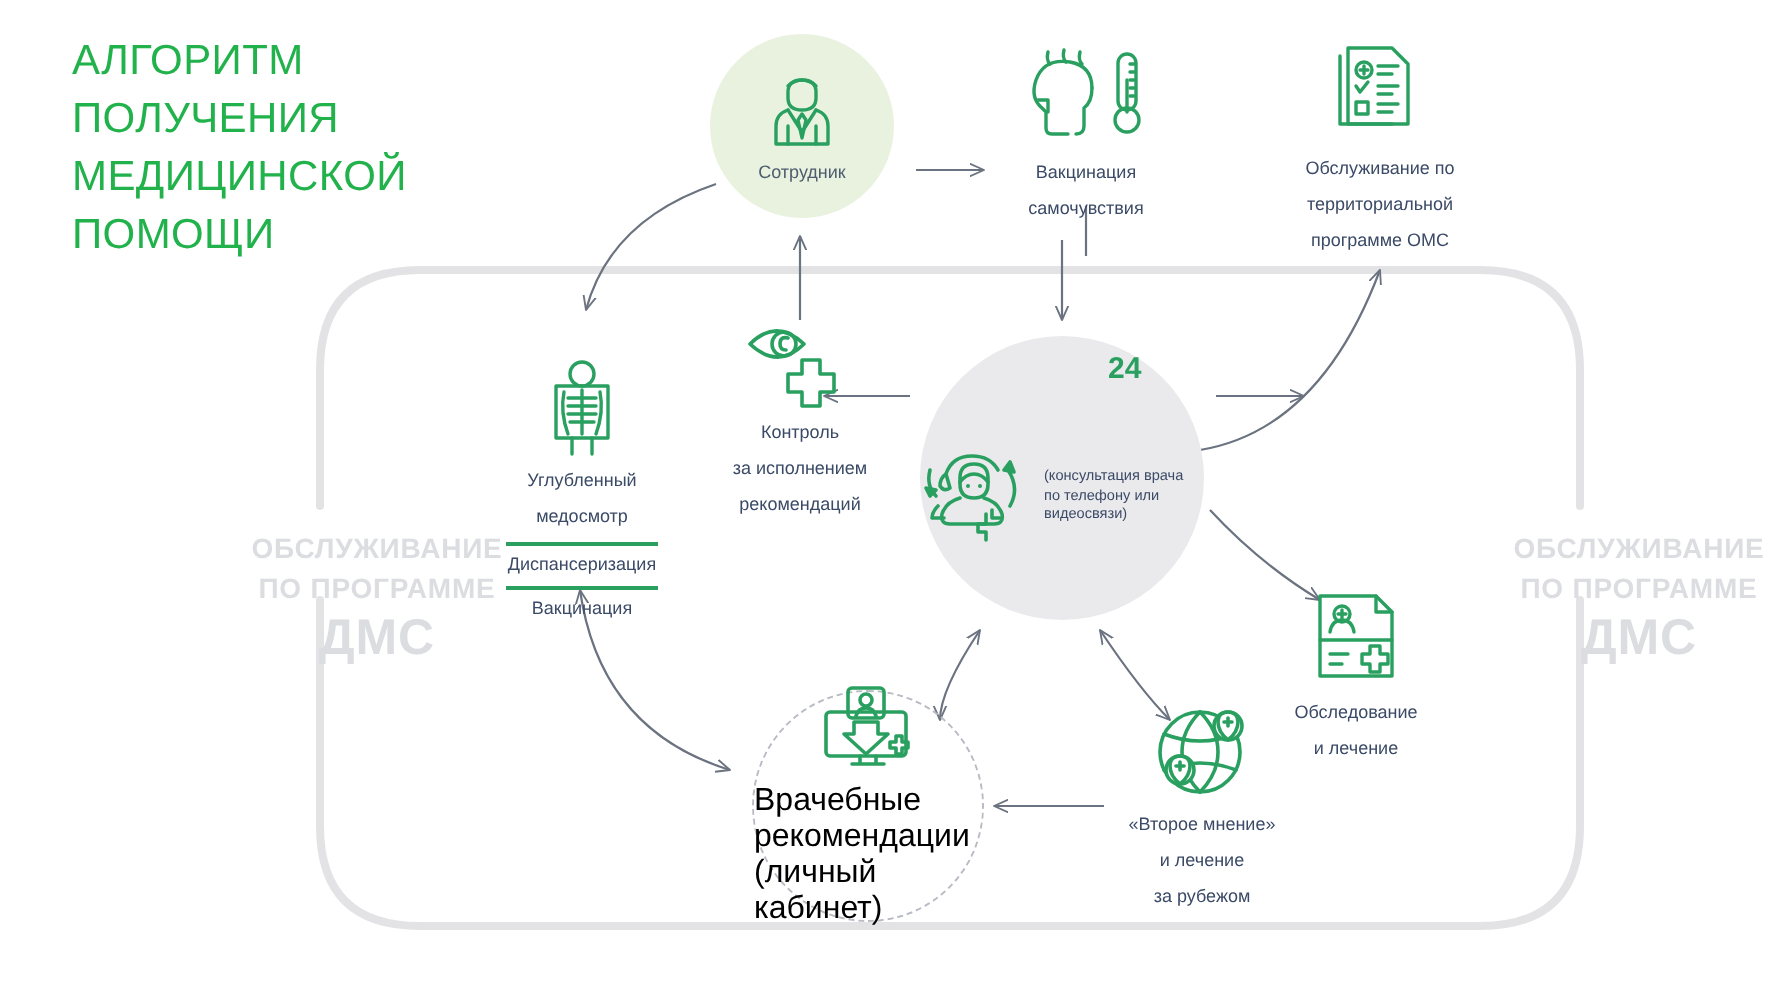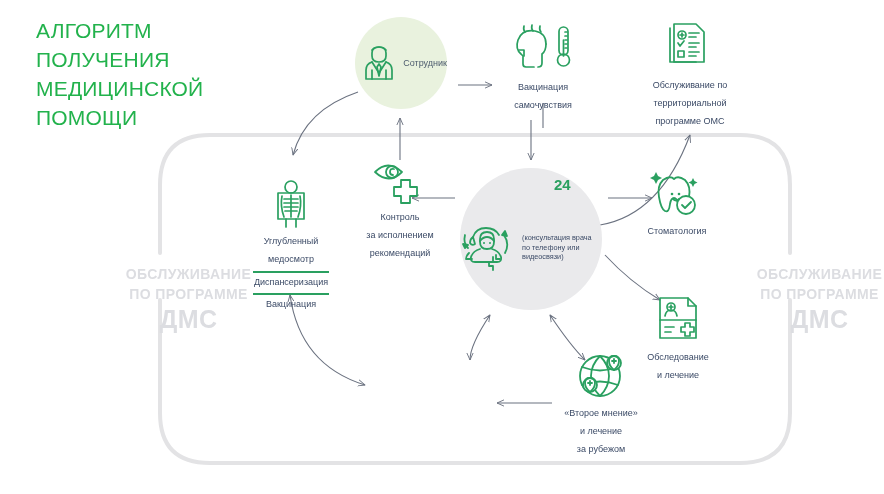--- a/index.html
+++ b/index.html
@@ -61,21 +61,21 @@
     line-height:12.5px;
     margin-top:4px;
     white-space:pre-line;
   }
 
   
   #node-employee{
     left:355px;top:17px;width:92px;height:92px;
     border-radius:50%;
     background:#e9f2de;
-    display:flex;flex-direction:row;align-items:center;justify-content:center;
+    display:flex;flex-direction:column;align-items:center;justify-content:center;
   }
   #node-employee .cap{color:#4d5c6e;font-size:9px;margin-top:1px;}
 
   
   #node-hub{
     left:460px;top:168px;width:142px;height:142px;
     border-radius:50%;
     background:#eaeaec;
     display:flex;flex-direction:row;align-items:center;justify-content:flex-start;
     padding-top:14px;box-sizing:border-box;
@@ -282,53 +282,54 @@
         <path d="M36 32 v4 h4"></path>
         <path d="M44 12 q6 9 1 18"></path>
         <path d="M42 12 l3-4 l2 5 z" fill="#2aa060"></path>
       </svg>
     </span>
     <span class="abs" style="left:94px;top:8px;color:#2aa060;font-size:15px;font-weight:700;">24</span>
     <div id="hub-sub">(консультация врача
 по телефону или видеосвязи)</div>
   </div>
 
-  <div class="abs node" id="node-dental">
-    <span class="ico">
-      <svg width="58" height="52" viewBox="0 0 58 52" fill="none" stroke="#2aa060" stroke-width="1.8" stroke-linecap="round" stroke-linejoin="round">
-        <path d="M8 4 l2 4 l4 2 l-4 2 l-2 4 l-2-4 l-4-2 l4-2 z" fill="#2aa060" stroke="none"></path>
-        <path d="M45 10 l1.5 3 l3 1.5 l-3 1.5 l-1.5 3 l-1.5-3 l-3-1.5 l3-1.5 z" fill="#2aa060" stroke="none"></path>
-        <path d="M15 12 q-6 6-4 17 q2 12 6 14 q4 2 5-7 q1-6 4-6 q3 0 4 6 q1 9 5 7 q4-2 6-14 q2-11-4-17 q-7-5-11-1 q-4-4-11 1 z"></path>
-        <circle cx="24" cy="26" r="1.3" fill="#2aa060" stroke="none"></circle>
-        <circle cx="31" cy="26" r="1.3" fill="#2aa060" stroke="none"></circle>
-        <path d="M25 31 q3 3 6 0"></path>
-        <circle cx="38" cy="37" r="9" fill="#ffffff"></circle>
-        <path d="M34 37 l3 3 l6-6"></path>
-      </svg>
-    </span>
-    <span class="cap">Стоматология</span>
-  </div>
 
   <div class="abs node" id="node-exam">
     <span class="ico">
       <svg width="56" height="54" viewBox="0 0 56 54" fill="none" stroke="#2aa060" stroke-width="1.7" stroke-linecap="round" stroke-linejoin="round">
         <path d="M10 6 h28 l8 8 v32 h-36 z"></path>
         <path d="M38 6 v8 h8"></path>
         <path d="M10 28 h36"></path>
         <circle cx="21" cy="15" r="4"></circle>
         <path d="M21 13 v4 M19 15 h4"></path>
         <path d="M15 24 q1-6 6-6 q5 0 6 6"></path>
         <path d="M15 35 h9 M15 40 h6"></path>
         <path d="M35 31 v4 h-4 v5 h4 v4 h5 v-4 h4 v-5 h-4 v-4 z"></path>
       </svg>
     </span>
     <span class="cap">Обследование
 и лечение</span>
   </div>
 
+  <div class="abs" id="node-cabinet">
+    <span class="ico">
+      <svg width="56" height="48" viewBox="0 0 56 48" fill="none" stroke="#2aa060" stroke-width="1.8" stroke-linecap="round" stroke-linejoin="round">
+        <rect x="18" y="2" width="18" height="15" rx="2"></rect>
+        <circle cx="27" cy="8" r="3"></circle>
+        <path d="M22 16 q1-4 5-4 q4 0 5 4"></path>
+        <rect x="7" y="14" width="40" height="22" rx="2"></rect>
+        <path d="M21 19 h12 v6 h5 l-11 10 l-11-10 h5 z" fill="#ffffff"></path>
+        <path d="M20 40 h16 M24 36 v4 M32 36 v4"></path>
+        <path d="M42 26 v3 h-3 v3 h3 v3 h3 v-3 h3 v-3 h-3 v-3 z"></path>
+      </svg>
+    </span>
+    <span class="cap">Врачебные
+рекомендации
+(личный кабинет)</span>
+  </div>
 
   <div class="abs node" id="node-secopinion">
     <span class="ico">
       <svg width="54" height="50" viewBox="0 0 54 50" fill="none" stroke="#2aa060" stroke-width="1.8" stroke-linecap="round" stroke-linejoin="round">
         <circle cx="26" cy="24" r="20"></circle>
         <path d="M26 4 q-9 9-9 20 q0 11 9 20"></path>
         <path d="M26 4 q9 9 9 20 q0 11-9 20"></path>
         <path d="M8 15 q18 7 36 0 M8 33 q18-7 36 0"></path>
         <circle cx="40" cy="11" r="7" fill="#ffffff"></circle>
         <path d="M40 4 q-5 0-5 5 q0 5 5 9 q5-4 5-9 q0-5-5-5 z"></path>

